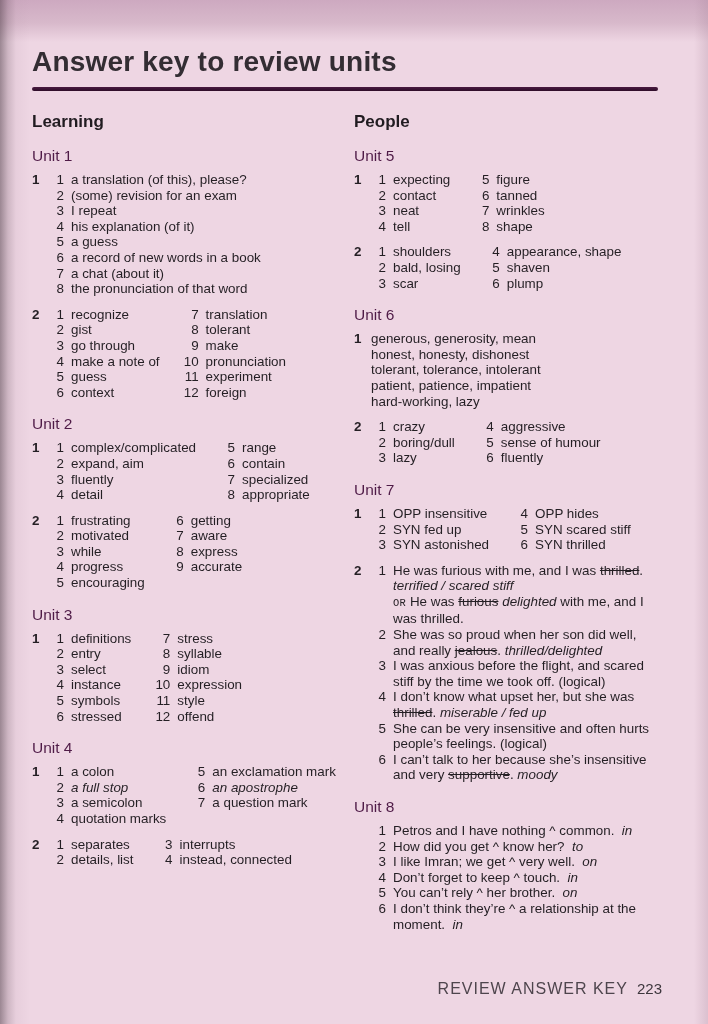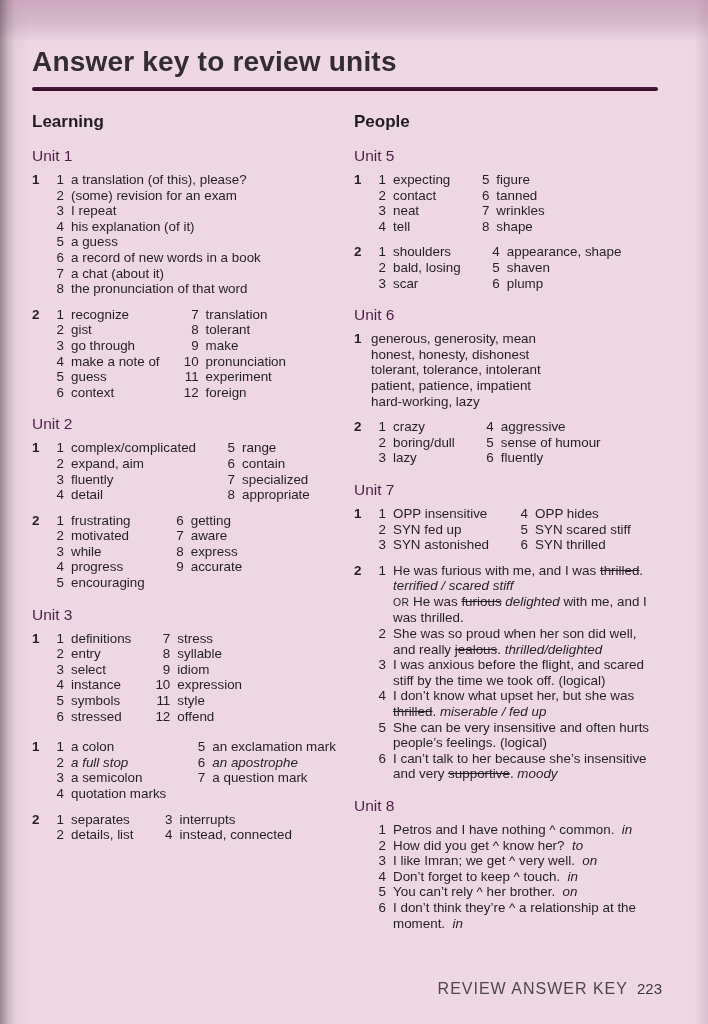--- a/index.html
+++ b/index.html
@@ -58,21 +58,21 @@
   .cols .list:first-child { margin-right:24px; }
 
   .item { display:flex; font-size:13.4px; line-height:15.6px; }
   .inum { width:22px; flex-shrink:0; text-align:right; padding-right:7px; }
   .itext { flex:1; min-width:0; }
 
   .line { font-size:13.4px; line-height:15.6px; }
 
   .seg-italic { font-style:italic; }
   .seg-strike { text-decoration:line-through; }
-  .seg-smallcaps { text-transform:uppercase; font-size:0.78em; letter-spacing:0.03em; }
+  .seg-smallcaps { text-transform:uppercase; font-size:0.78em; letter-spacing:0.03em;font-family:Liberation Mono, monospace; }
 
   .footer {
     position:absolute; right:46px; bottom:26px;
     display:flex; align-items:baseline;
     color:#4e454d;
   }
   .footer-label { font-size:16px; letter-spacing:1px; }
   .footer-page  { font-size:15px; margin-left:9px; color:#3d373d; }
 </style>
 </head>
@@ -338,20 +338,21 @@
                     <div class="item">
                       <div class="inum">12</div>
                       <div class="itext">offend</div>
                     </div>
                   </div>
                 </div>
               </div>
             </div>
           </div>
           <div class="unit">
+            <div class="unit-title">Unit 4</div>
             <div class="exercise">
               <div class="exnum">1</div>
               <div class="exbody">
                 <div class="cols">
                   <div class="list">
                     <div class="item">
                       <div class="inum">1</div>
                       <div class="itext">a colon</div>
                     </div>
                     <div class="item">

